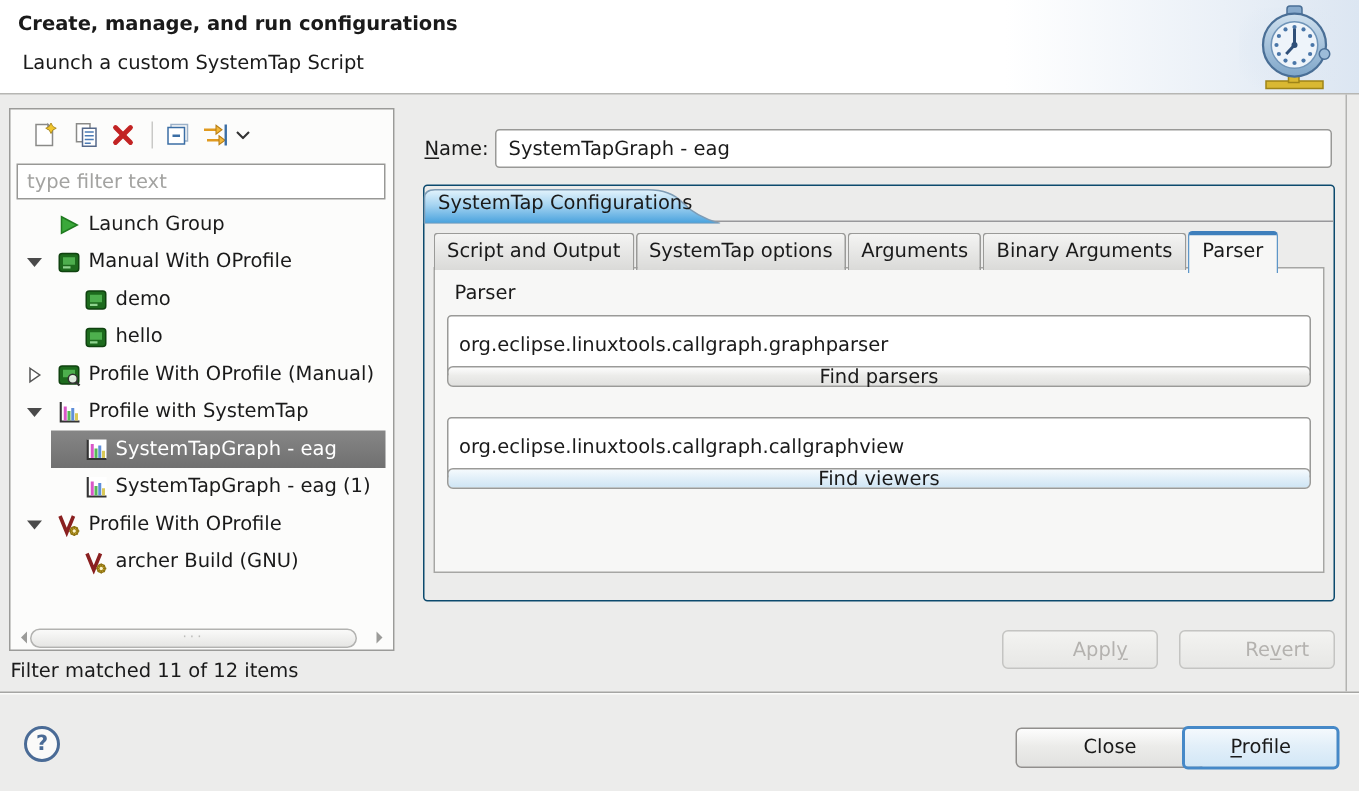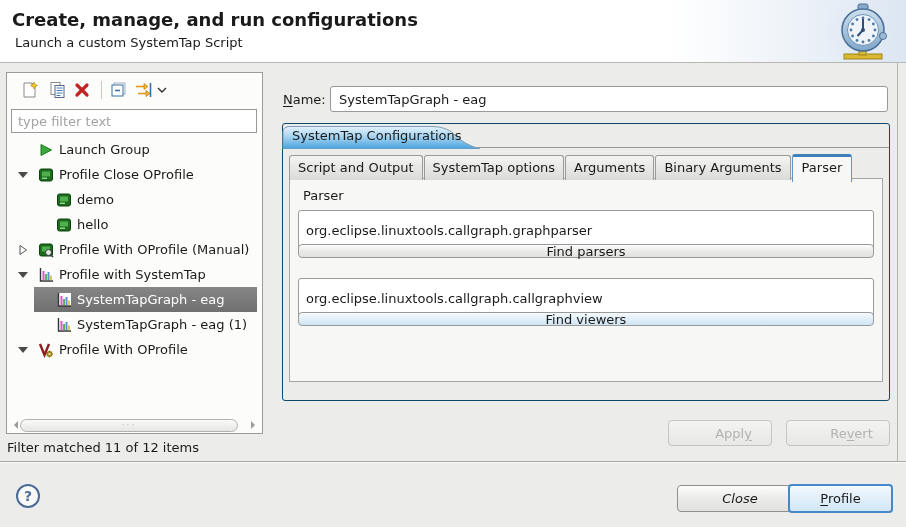--- a/index.html
+++ b/index.html
@@ -5,21 +5,21 @@
   * { margin:0; padding:0; box-sizing:border-box; }
   html,body { width:906px; height:527px; }
   body {
     position:relative; background:#ececeb; overflow:hidden;
     font-family:"DejaVu Sans","Liberation Sans",sans-serif; font-size:13px; color:#1a1a1a;
   }
   
   .hdr { position:absolute; left:0; top:0; width:906px; height:63px;
     background:linear-gradient(90deg,#ffffff 0%,#ffffff 74%,#eaf0f7 90%,#dce6f2 100%);
     border-bottom:1px solid #b6b6b3; }
-  .hdr-title { position:absolute; left:12px; top:9px; font-weight:bold; font-size:18px; }
+  .hdr-title { position:absolute; left:12px; top:9px; font-weight:bold; font-size:13px; }
   .hdr-sub   { position:absolute; left:15px; top:35px; }
   .hdr-icon  { position:absolute; left:824px; top:3px; width:72px; height:58px; }
   
   .side { position:absolute; left:6px; top:72px; width:257px; height:362px;
     background:#fcfcfb; border:1px solid #9b9b99; }
   .tbtn { position:absolute; top:6px; width:22px; height:22px; display:flex;
     align-items:center; justify-content:center; border-radius:3px; cursor:default; }
   .tsep { position:absolute; top:8px; width:1px; height:18px; background:#c9c9c7; }
   .flt { position:absolute; left:4px; top:36px; width:246px; height:24px;
     border:1px solid #989896; background:#fff; padding:0 6px; font:13px "DejaVu Sans",sans-serif; color:#222; }
@@ -72,21 +72,21 @@
   .revert-btn { position:absolute; left:786px; top:420px; width:104px; height:26px; }
   .btn.disabled { color:#b4b2af; border-color:#c4c4c2; background:linear-gradient(#f3f3f1,#e7e7e5);padding-left:27px; }
   .u { text-decoration:underline; text-underline-offset:2px; }
   .redge { position:absolute; left:897px; top:63px; width:1px; height:398px; background:#b3b3b1; }
   
   .foot { position:absolute; left:0; top:461px; width:906px; height:66px;
     background:#ececeb; border-top:1px solid #a5a5a3; box-shadow:inset 0 1px 0 #fbfbfa; }
   .help { position:absolute; left:16px; top:22px; width:24px; height:24px; border-radius:50%;
     border:2px solid #4a6b96; color:#4a6b96; background:#fafaf9;
     display:flex; align-items:center; justify-content:center; font-weight:bold; font-size:14px; }
-  .close-btn { position:absolute; left:677px; top:23px; width:126px; height:27px;font-style:italic; }
+  .close-btn { position:absolute; left:677px; top:23px; width:126px; height:27px; }
   .profile-btn { position:absolute; left:788px; top:22px; width:105px; height:29px;
     border:2px solid #4689c8; border-radius:4px;
     background:linear-gradient(#f4f9fd,#e2eff9 45%,#d2e7f6); }
 </style>
 </head>
 <body>
 
 <div class="hdr">
   <div class="hdr-title">Create, manage, and run configurations</div>
   <div class="hdr-sub">Launch a custom SystemTap Script</div>
@@ -204,21 +204,21 @@
             <path d="M1,3 h10 l-5,6 z" fill="#4a4a4a"></path>
           </svg></span>
       <div class="tin">
           <span class="ticon">
         <svg width="16" height="16" viewBox="0 0 16 16">
               <rect x="1.5" y="2" width="13" height="12" rx="2" fill="#1d6b1d" stroke="#0f420f"></rect>
               <rect x="4" y="4.5" width="8" height="5" fill="#4daf4d"></rect>
               <rect x="4" y="10.5" width="5" height="1.5" fill="#8fd48f"></rect>
             </svg>
       </span>
-          <span>Profile Close OProfile</span>
+          <span>Manual With OProfile</span>
         </div>
     </div>
 
     <div class="trow lv2" style="top:50px">
       <div class="tin">
           <span class="ticon">
         <svg width="16" height="16" viewBox="0 0 16 16">
               <rect x="1.5" y="2" width="13" height="12" rx="2" fill="#1d6b1d" stroke="#0f420f"></rect>
               <rect x="4" y="4.5" width="8" height="5" fill="#4daf4d"></rect>
               <rect x="4" y="10.5" width="5" height="1.5" fill="#8fd48f"></rect>
@@ -327,20 +327,38 @@
                 <line x1="9.2" y1="9.7" x2="13.8" y2="14.3"></line>
                 <line x1="13.8" y1="9.7" x2="9.2" y2="14.3"></line>
               </g>
               <circle cx="11.5" cy="12" r="1.1" fill="#fdf3c8"></circle>
             </svg>
       </span>
           <span>Profile With OProfile</span>
         </div>
     </div>
 
+    <div class="trow lv2" style="top:225px">
+      <div class="tin">
+          <span class="ticon">
+        <svg width="16" height="16" viewBox="0 0 16 16">
+              <path d="M2,2 L6.5,13 L11,2" fill="none" stroke="#8a2020" stroke-width="2.4"></path>
+              <circle cx="11.5" cy="12" r="2.6" fill="#e8c22e" stroke="#8f7414"></circle>
+              <g stroke="#8f7414" stroke-width="1">
+                <line x1="11.5" y1="8.6" x2="11.5" y2="15.4"></line>
+                <line x1="8.1" y1="12" x2="14.9" y2="12"></line>
+                <line x1="9.2" y1="9.7" x2="13.8" y2="14.3"></line>
+                <line x1="13.8" y1="9.7" x2="9.2" y2="14.3"></line>
+              </g>
+              <circle cx="11.5" cy="12" r="1.1" fill="#fdf3c8"></circle>
+            </svg>
+      </span>
+          <span>archer Build (GNU)</span>
+        </div>
+    </div>
   </div>
 
   <div class="hsb">
     <div class="hsb-arrow hsb-left"></div>
     <div class="hsb-track">
       <div class="hsb-thumb">
           <span class="hsb-grip">··· </span>
         </div>
     </div>
     <div class="hsb-arrow hsb-right"></div>

